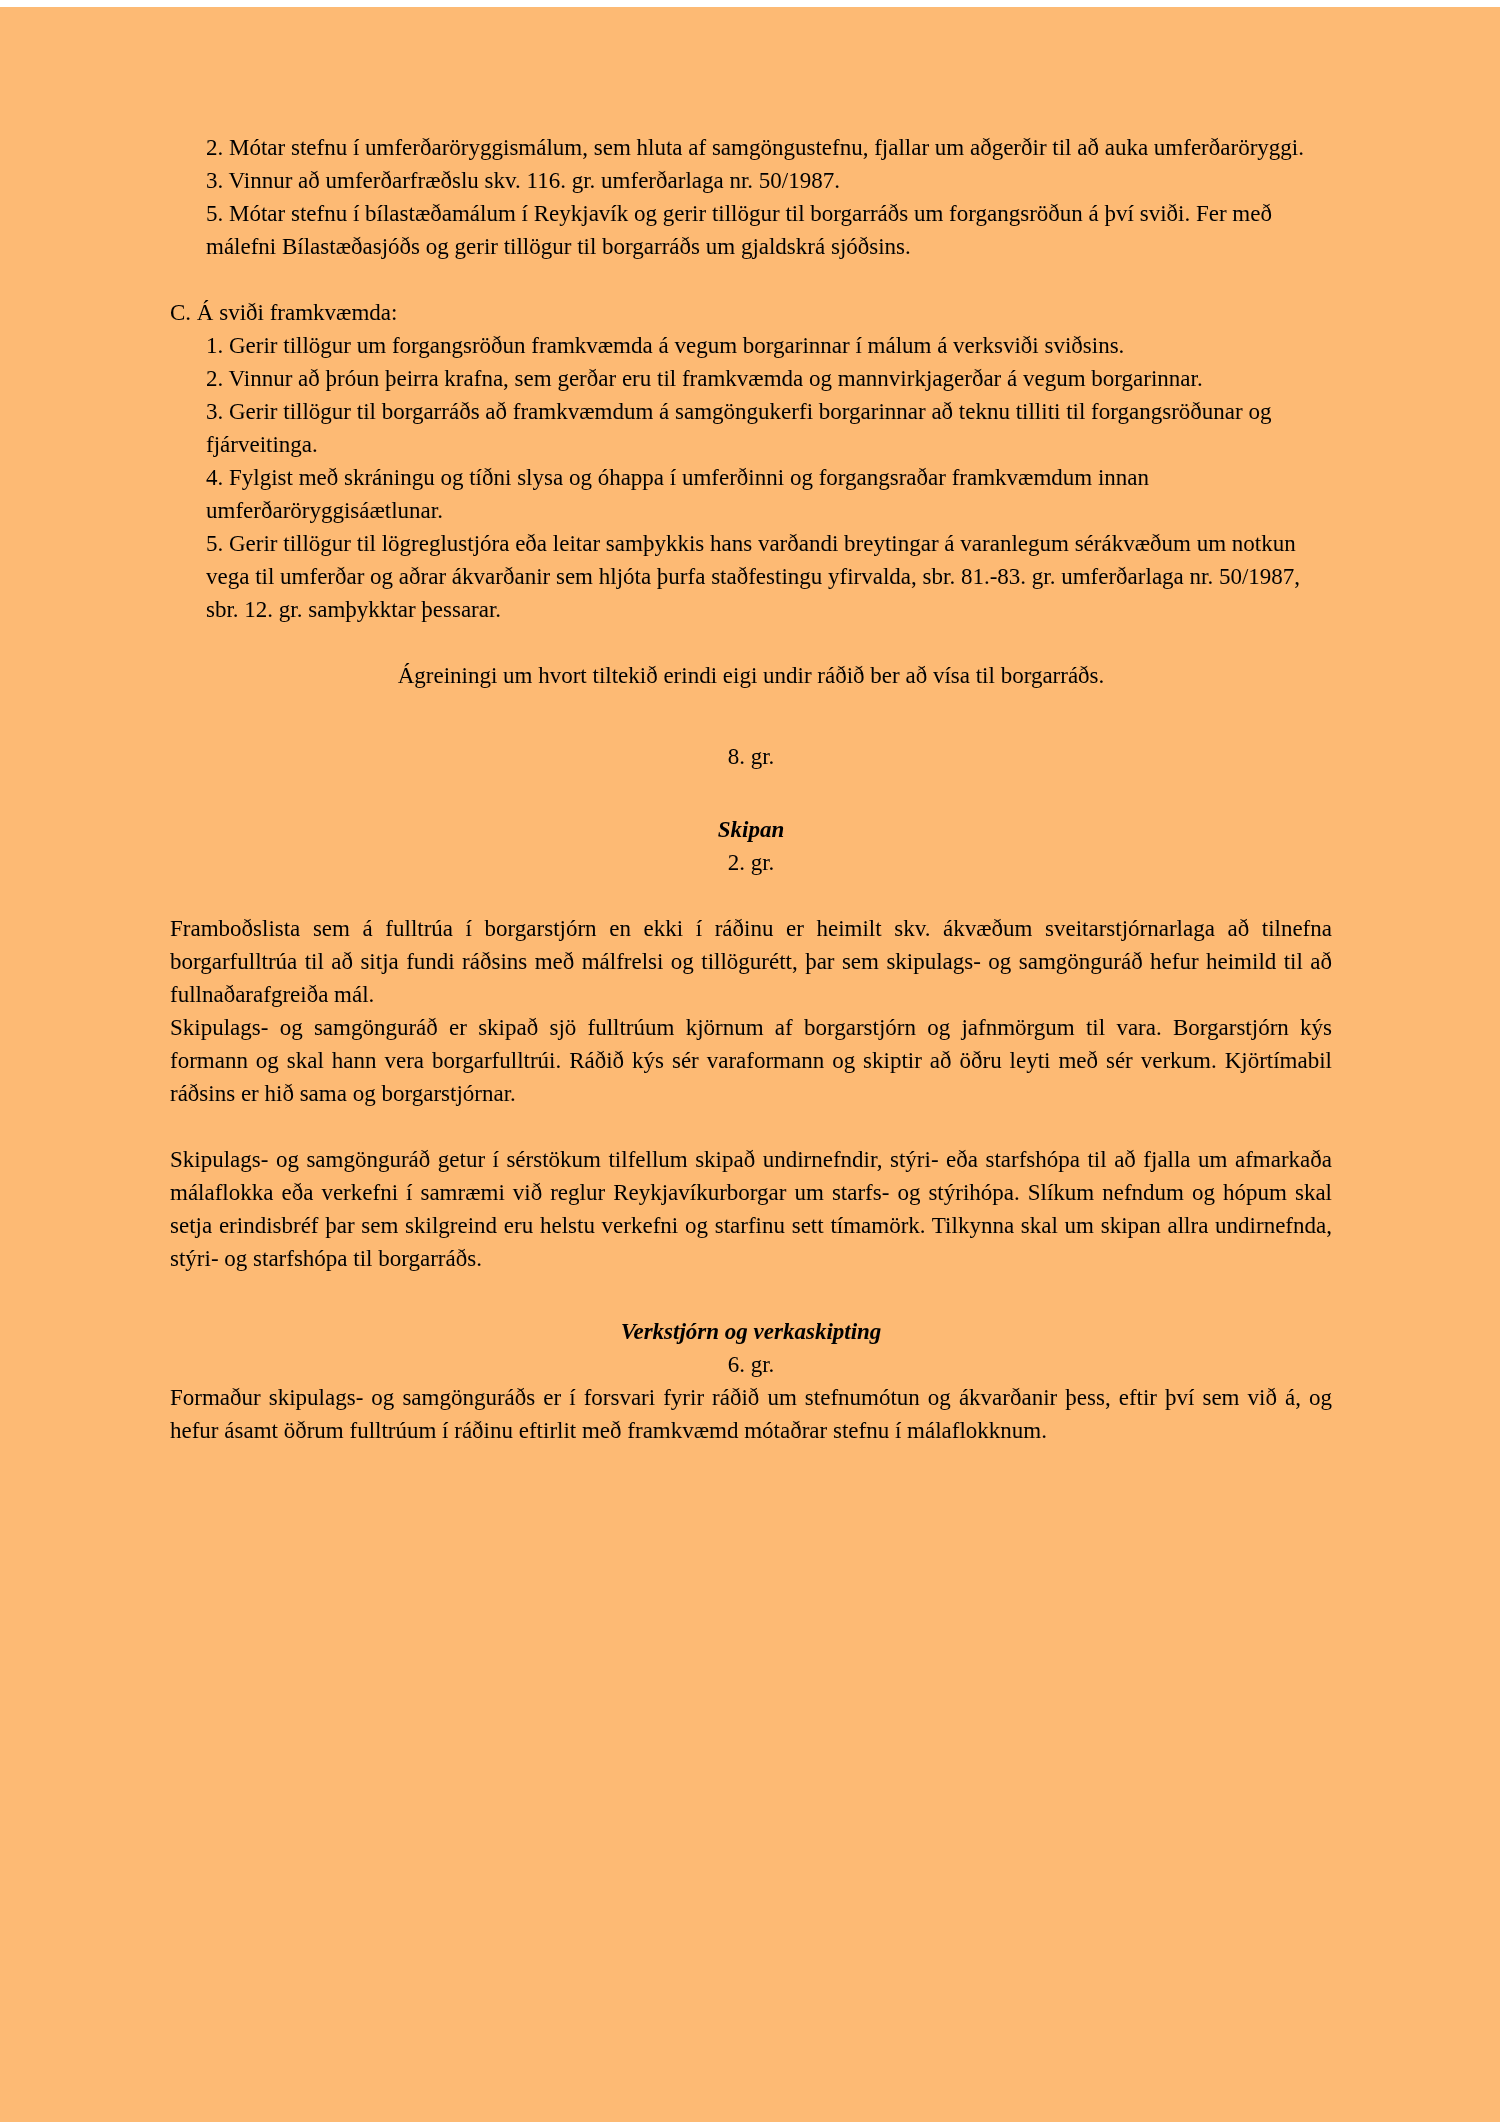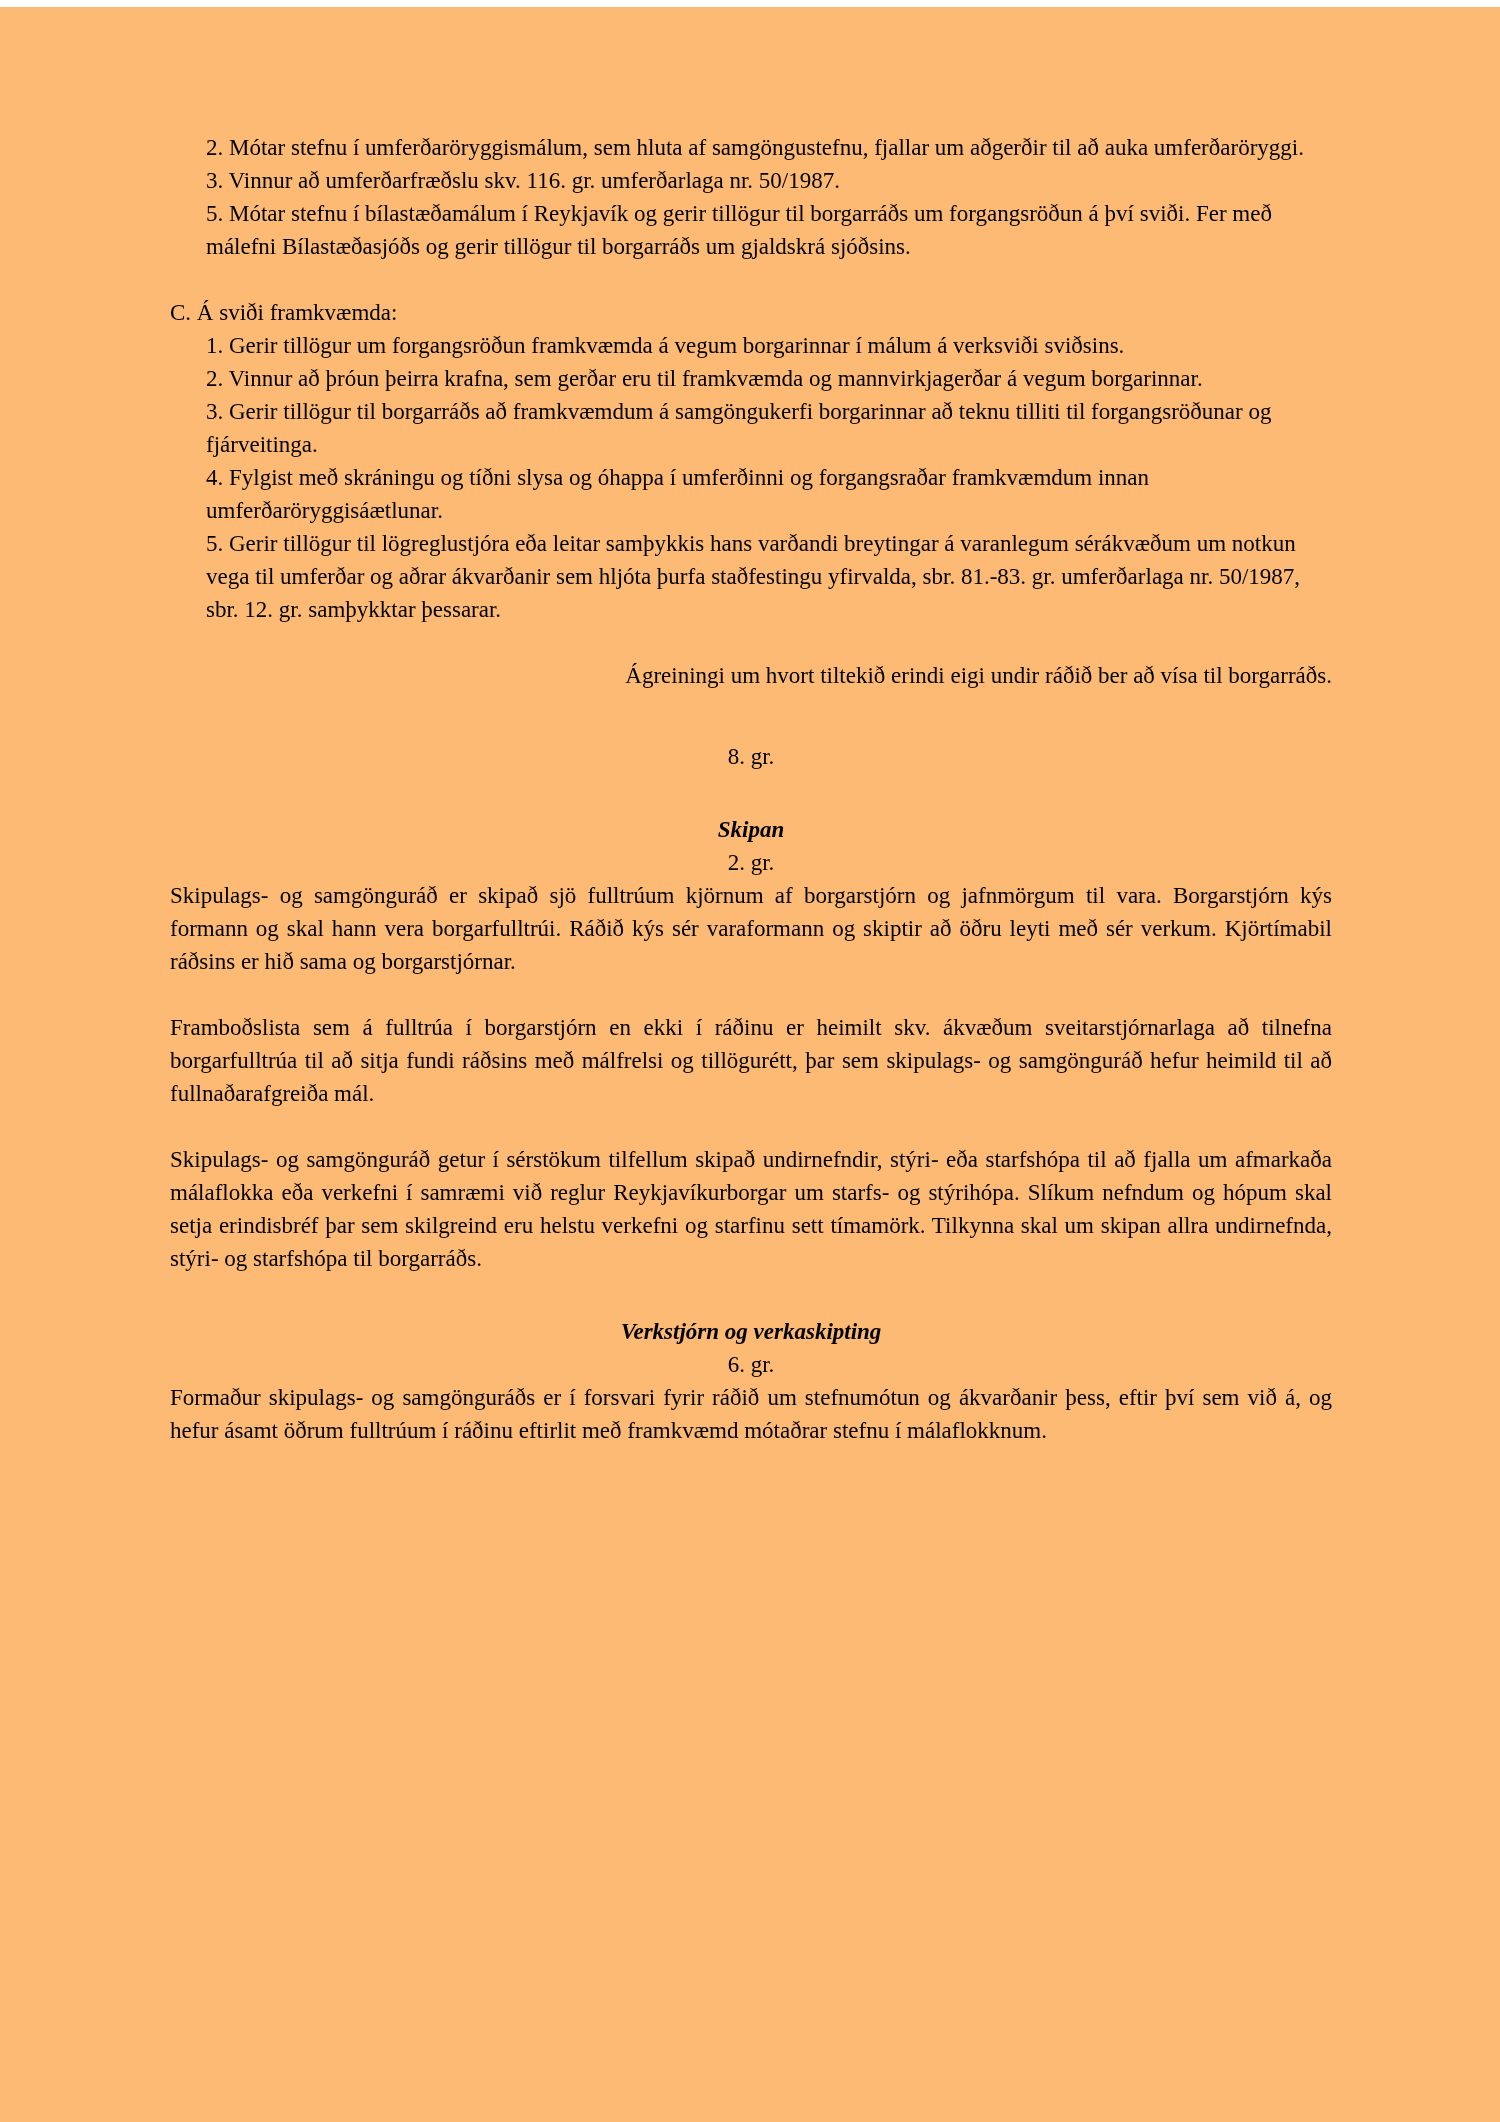--- a/index.html
+++ b/index.html
@@ -33,21 +33,21 @@
     margin: 33px 0 0 0;
   }
   .para {
     text-align: justify;
     margin: 0;
   }
   .para-gap {
     margin-top: 33px;
   }
   .para-single {
-    text-align: right;
+    text-align: center;
     margin-top: 33px;
   }
   .art-heading {
     text-align: center;
     margin: 0;
   }
   .art-heading.big-gap {
     margin-top: 48px;
   }
   .section-title {
@@ -73,22 +73,22 @@
     <p class="list-item">3. Gerir tillögur til borgarráðs að framkvæmdum á samgöngukerfi borgarinnar að teknu tilliti til forgangsröðunar og fjárveitinga.</p>
     <p class="list-item">4. Fylgist með skráningu og tíðni slysa og óhappa í umferðinni og forgangsraðar framkvæmdum innan umferðaröryggisáætlunar.</p>
     <p class="list-item">5. Gerir tillögur til lögreglustjóra eða leitar samþykkis hans varðandi breytingar á varanlegum sérákvæðum um notkun vega til umferðar og aðrar ákvarðanir sem hljóta þurfa staðfestingu yfirvalda, sbr. 81.-83. gr. umferðarlaga nr. 50/1987, sbr. 12. gr. samþykktar þessarar.</p>
 
     <p class="para-single">Ágreiningi um hvort tiltekið erindi eigi undir ráðið ber að vísa til borgarráðs.</p>
 
     <p class="art-heading big-gap">8. gr.</p>
 
     <p class="section-title">Skipan</p>
     <p class="art-heading">2. gr.</p>
+    <p class="para para-gap">Framboðslista sem á fulltrúa í borgarstjórn en ekki í ráðinu er heimilt skv. ákvæðum sveitarstjórnarlaga að tilnefna borgarfulltrúa til að sitja fundi ráðsins með málfrelsi og tillögurétt, þar sem skipulags- og samgönguráð hefur heimild til að fullnaðarafgreiða mál.</p>
     <p class="para">Skipulags- og samgönguráð er skipað sjö fulltrúum kjörnum af borgarstjórn og jafnmörgum til vara. Borgarstjórn kýs formann og skal hann vera borgarfulltrúi. Ráðið kýs sér varaformann og skiptir að öðru leyti með sér verkum. Kjörtímabil ráðsins er hið sama og borgarstjórnar.</p>
-    <p class="para para-gap">Framboðslista sem á fulltrúa í borgarstjórn en ekki í ráðinu er heimilt skv. ákvæðum sveitarstjórnarlaga að tilnefna borgarfulltrúa til að sitja fundi ráðsins með málfrelsi og tillögurétt, þar sem skipulags- og samgönguráð hefur heimild til að fullnaðarafgreiða mál.</p>
     <p class="para para-gap">Skipulags- og samgönguráð getur í sérstökum tilfellum skipað undirnefndir, stýri- eða starfshópa til að fjalla um afmarkaða málaflokka eða verkefni í samræmi við reglur Reykjavíkurborgar um starfs- og stýrihópa. Slíkum nefndum og hópum skal setja erindisbréf þar sem skilgreind eru helstu verkefni og starfinu sett tímamörk. Tilkynna skal um skipan allra undirnefnda, stýri- og starfshópa til borgarráðs.</p>
 
     <p class="section-title">Verkstjórn og verkaskipting</p>
     <p class="art-heading">6. gr.</p>
     <p class="para">Formaður skipulags- og samgönguráðs er í forsvari fyrir ráðið um stefnumótun og ákvarðanir þess, eftir því sem við á, og hefur ásamt öðrum fulltrúum í ráðinu eftirlit með framkvæmd mótaðrar stefnu í málaflokknum.</p>
 
   </div>
 </div>
 
 </body></html>

